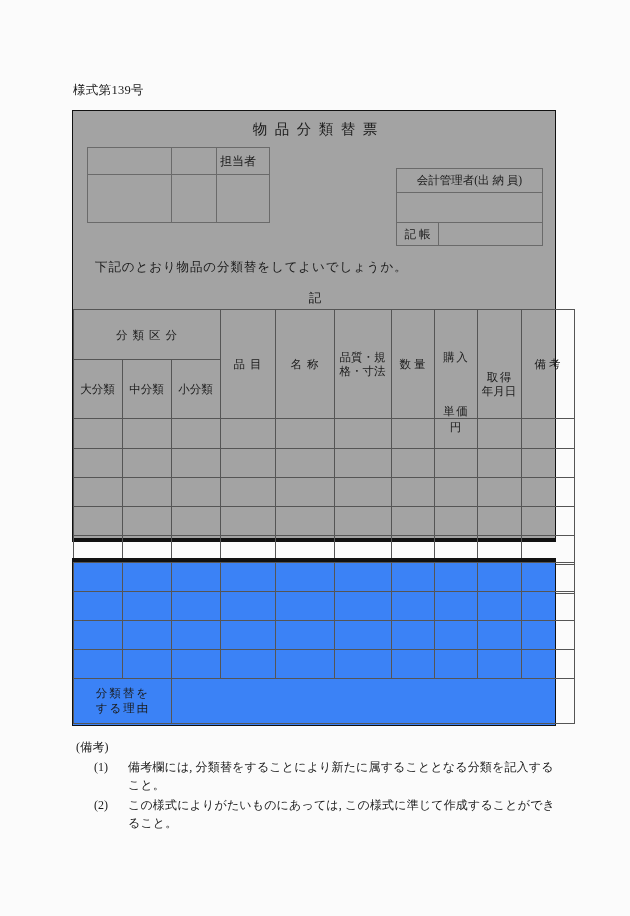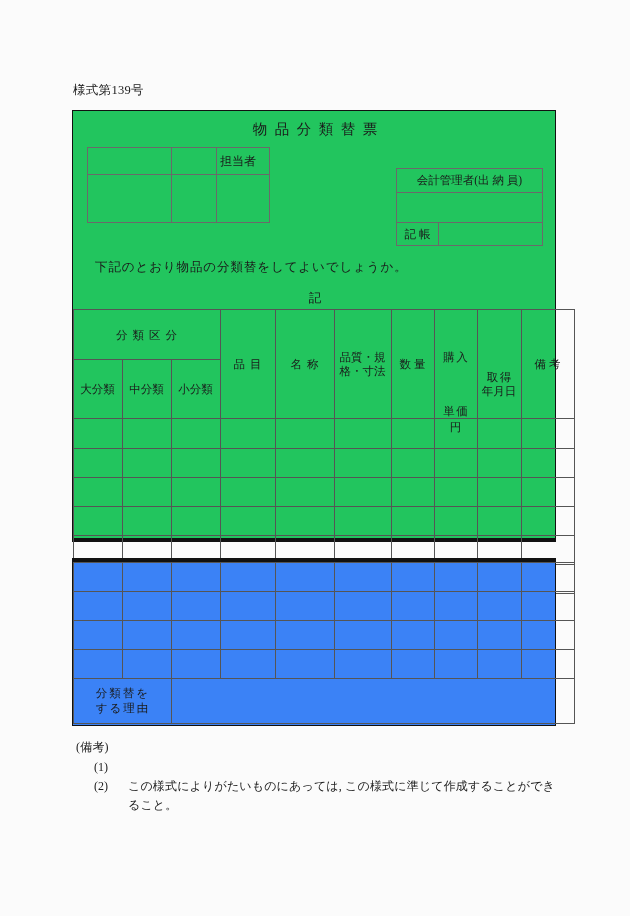--- a/index.html
+++ b/index.html
@@ -36,21 +36,21 @@
   
   .block-upper {
     position: absolute;
     left: 72px;
     top: 110px;
     width: 484px;
     height: 432px;
     border: 1.6px solid #111;
     border-bottom-width: 4px;
     box-sizing: border-box;
-    background: #22c55e;
+    background: #a3a3a3;
   }
 
   .title {
     position: absolute;
     left: 0;
     top: 9px;
     width: 484px;
     text-align: center;
     font-size: 14.5px;
     letter-spacing: 7.5px;
@@ -455,20 +455,21 @@
           <td colspan="8" class="reason-cell"></td>
         </tr>
       </tbody>
     </table>
   </div>
 
   <div class="notes">
     <div class="bikou">(備考)</div>
     <div class="note-item">
       <span class="note-num">(1)</span>
+      <span class="note-text">備考欄には, 分類替をすることにより新たに属することとなる分類を記入すること。</span>
     </div>
     <div class="note-item">
       <span class="note-num">(2)</span>
       <span class="note-text">この様式によりがたいものにあっては, この様式に準じて作成することができること。</span>
     </div>
   </div>
 
 </div>
 
 </body></html>

